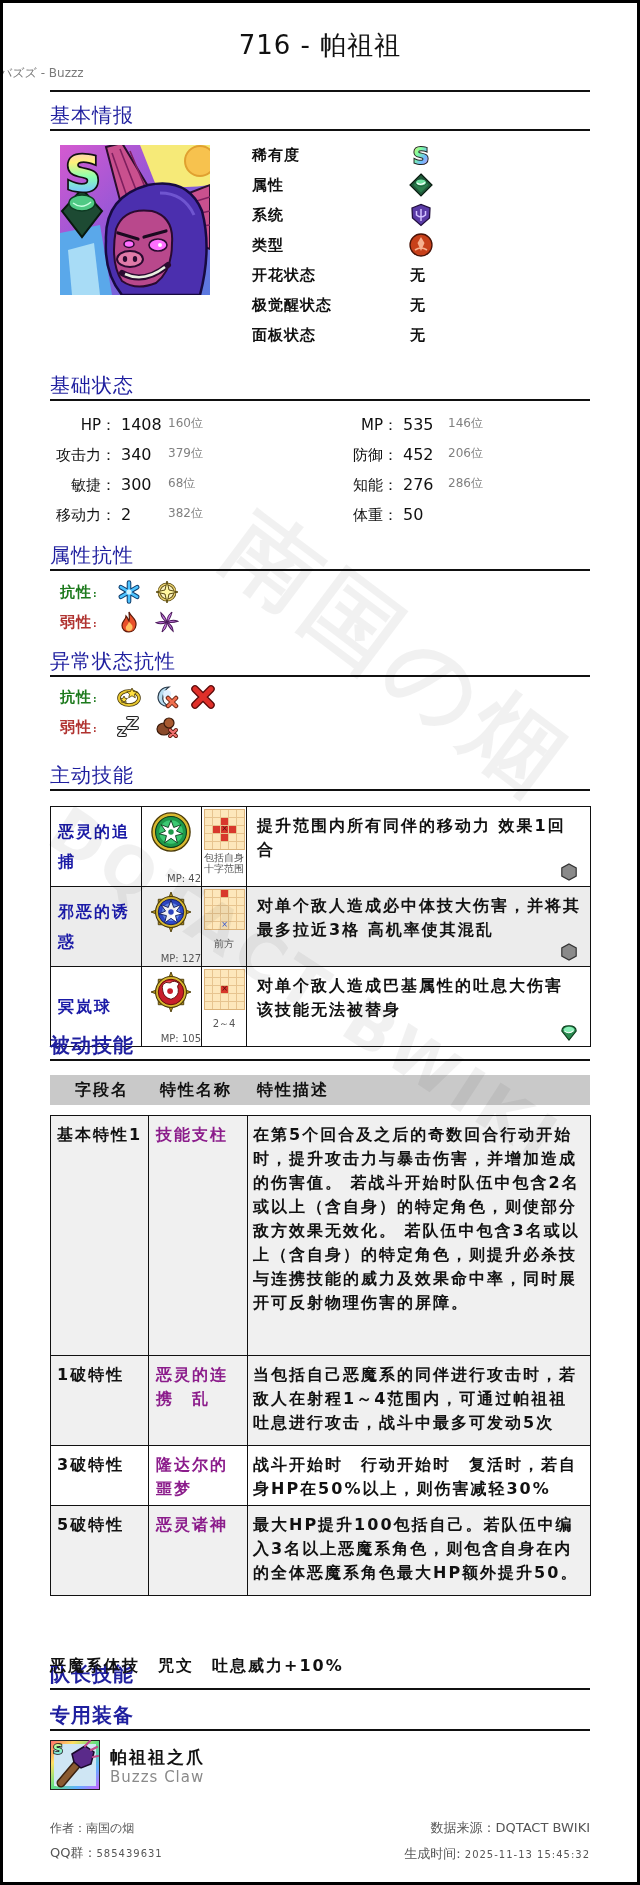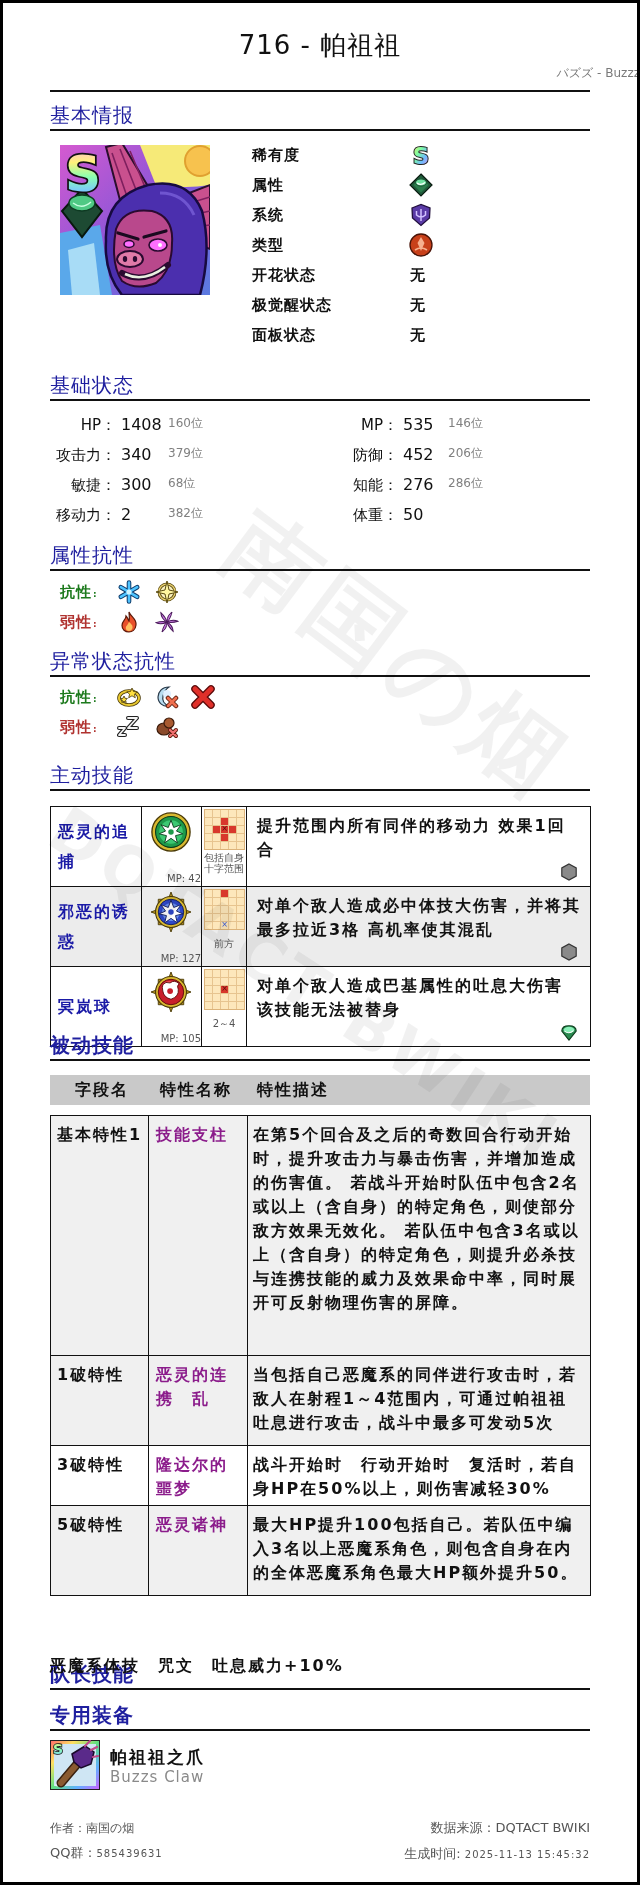--- a/index.html
+++ b/index.html
@@ -2,21 +2,21 @@
 <html style="--heading: #1f1f9f; --skill-name: #1a1aa6; --passive-name: #8b1c8b; --resist: #1d7a1d; --weak: #b0322f; --muted: #808080; --row-gray: #ececec; --passive-gray: #f0f0f0; --header-bar: #c9c9c9;"><head>
 <meta charset="utf-8">
 <style>
 :root{--heading:#1f1f9f;--skill-name:#1a1aa6;--passive-name:#8b1c8b;--resist:#1d7a1d;--weak:#b0322f;--muted:#808080;--row-gray:#ececec;--passive-gray:#f0f0f0;--header-bar:#c9c9c9;}
 *{box-sizing:border-box;margin:0;padding:0}
 html,body{width:640px;height:1885px;background:#fff;overflow:hidden}
 body{position:relative;font-family:"DejaVu Sans","Liberation Sans",sans-serif;color:#111}
 .frame{position:absolute;left:0;top:0;width:640px;height:1885px;border:3px solid #000;pointer-events:none;z-index:30}
 .a{position:absolute}
 .title{left:0;top:28px;width:640px;text-align:center;font-size:26px;line-height:34px;letter-spacing:1px}
-.subtitle{left:0;top:66px;width:640px;text-align:right;font-size:12px;line-height:14px;color:#7a7a7a}
+.subtitle{left:0;top:66px;width:640px;text-align:left;font-size:12px;line-height:14px;color:#7a7a7a}
 .rule{left:50px;top:90px;width:540px;height:2px;background:#111}
 .h{left:50px;width:540px;height:30px;line-height:28px;font-size:20px;color:var(--heading);border-bottom:2px solid #111;letter-spacing:1px}
 .h.b{font-weight:bold}
 .portrait{left:60px;top:145px;width:150px;height:150px}
 .info{left:252px;width:330px;height:30px}
 .info .lbl{position:absolute;left:0;top:0;line-height:30px;font-size:15px;font-weight:bold;letter-spacing:1px}
 .info .val{position:absolute;left:158px;top:0;line-height:30px;font-size:15px;font-weight:bold}
 .info .ico{position:absolute;left:157px;top:3px;width:24px;height:24px}
 .st{left:0;width:640px;height:30px;line-height:30px}
 .st span{position:absolute;top:0}

